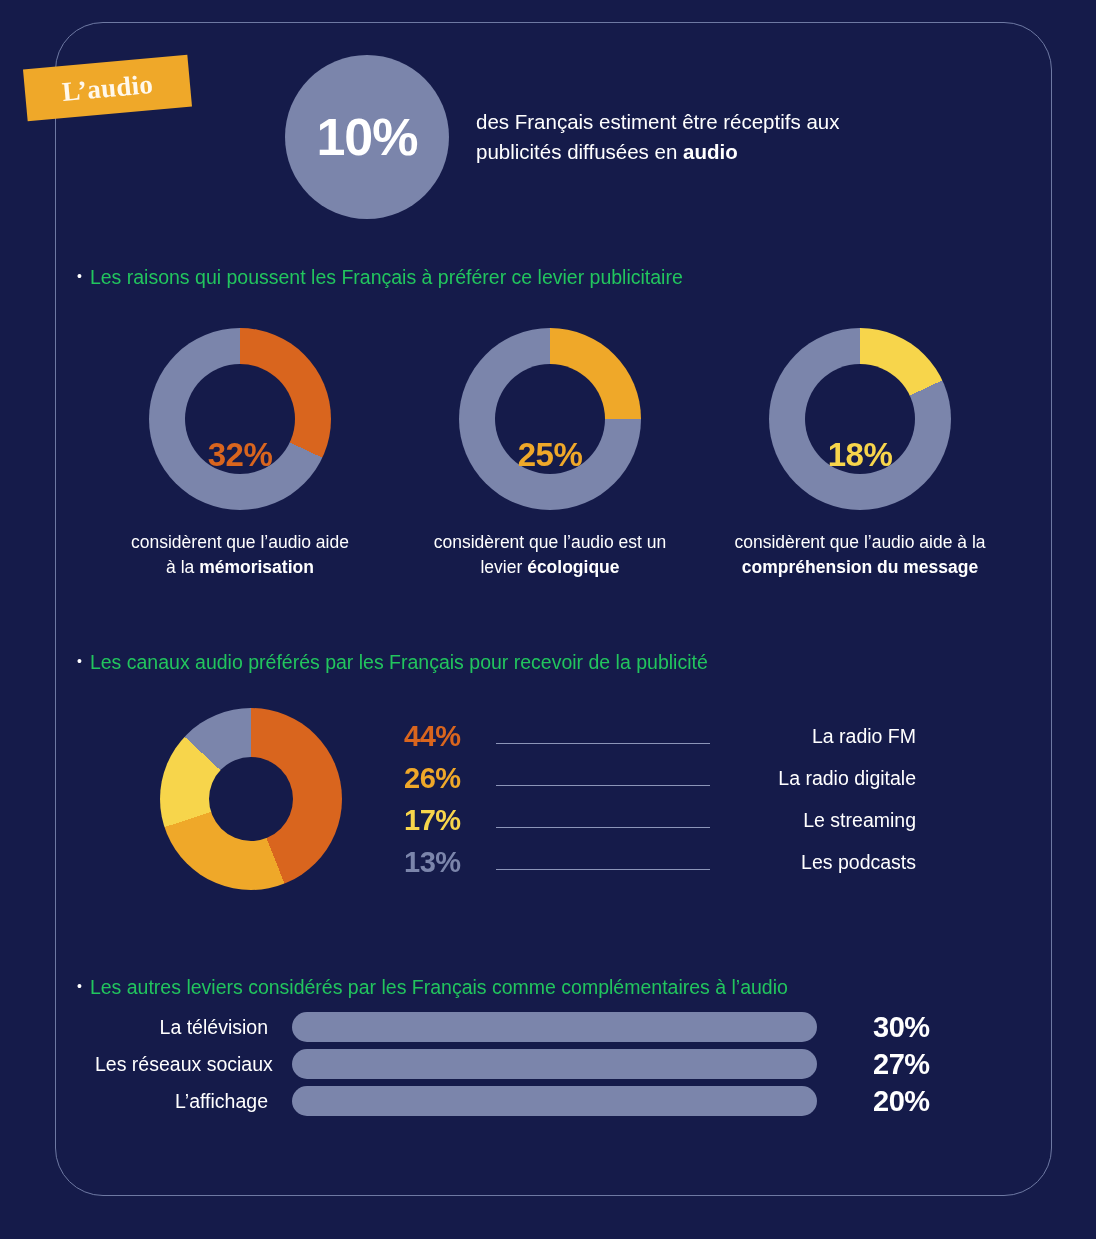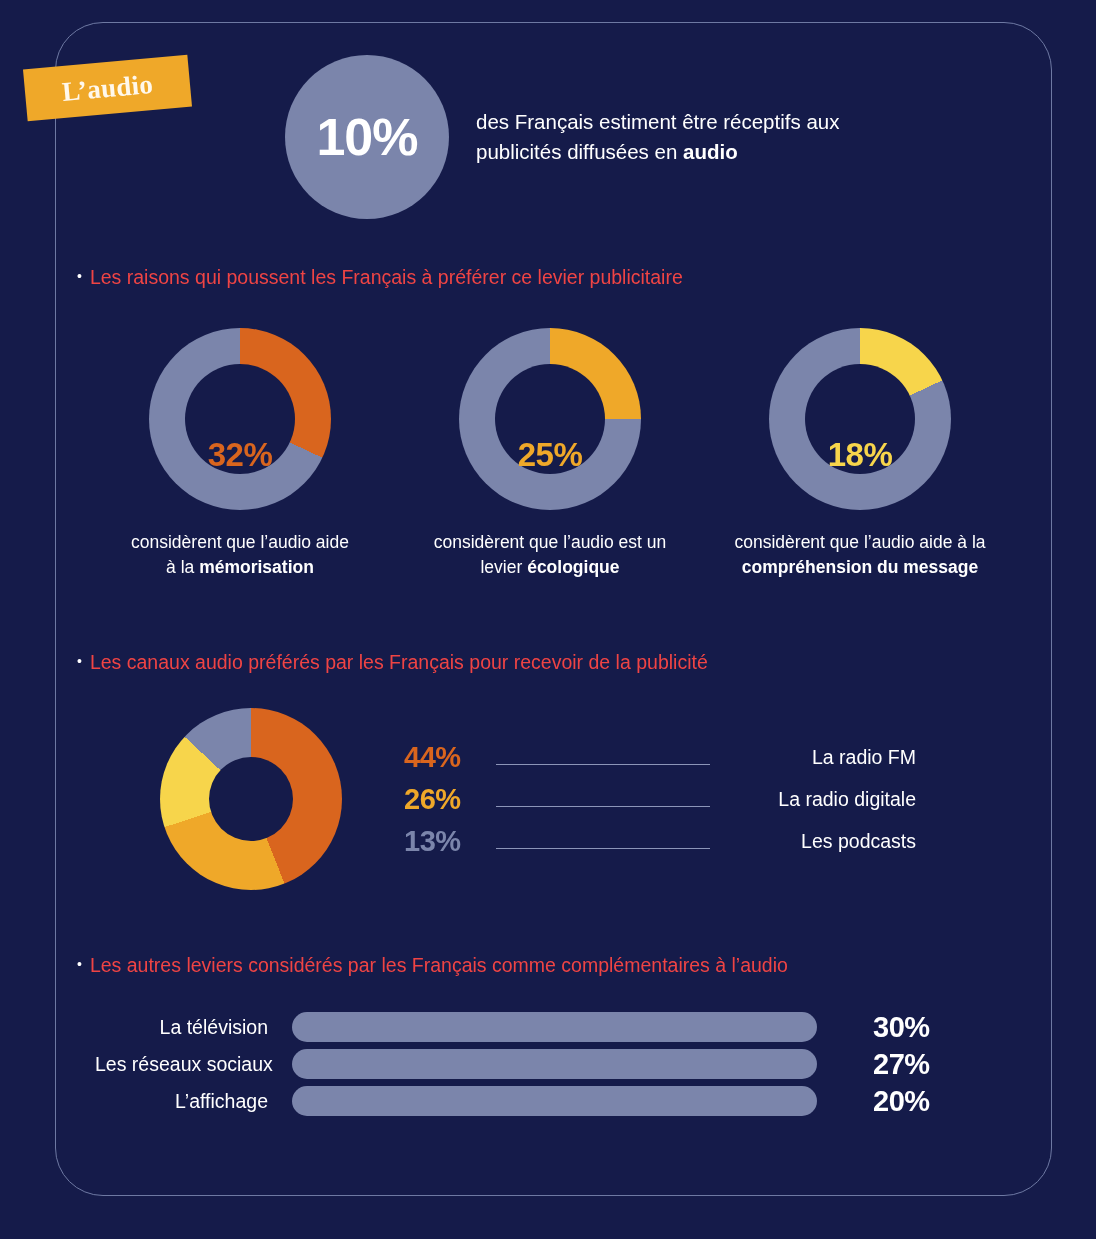--- a/index.html
+++ b/index.html
@@ -83,33 +83,33 @@
     line-height: 1.48;
     color: #FFFFFF;
     max-width: 420px;
   }
   .hero-text b { font-weight: 700; }
 
   
   .section-title {
     position: absolute;
     font-size: 19.5px;
-    color: #ef4444;
+    color: #22c55e;
     white-space: nowrap;
   }
   .section-title::before {
     content: "\2022";
     color: #FFFFFF;
     margin-right: 8px;
     font-size: 14px;
     vertical-align: 3px;
   }
   #st1 { left: 77px; top: 266px; }
   #st2 { left: 77px; top: 651px; }
-  #st3 { left: 77px; top: 954px; }
+  #st3 { left: 77px; top: 976px; }
 
   
   .reasons {
     position: absolute;
     left: 90px;
     top: 328px;
     width: 920px;
     display: flex;
     justify-content: space-between;
   }
@@ -337,20 +337,25 @@
         <span class="legend-pct" id="lp0" style="color: rgb(217, 101, 30);">44%</span>
         <span class="legend-line"></span>
         <span class="legend-label">La radio FM</span>
       </div>
       <div class="legend-row">
         <span class="legend-pct" id="lp1" style="color: rgb(239, 168, 41);">26%</span>
         <span class="legend-line"></span>
         <span class="legend-label">La radio digitale</span>
       </div>
       <div class="legend-row">
+        <span class="legend-pct" id="lp2" style="color: rgb(247, 213, 75);">17%</span>
+        <span class="legend-line"></span>
+        <span class="legend-label">Le streaming</span>
+      </div>
+      <div class="legend-row">
         <span class="legend-pct" id="lp3" style="color: rgb(123, 133, 171);">13%</span>
         <span class="legend-line"></span>
         <span class="legend-label">Les podcasts</span>
       </div>
     </div>
   </div>
 
   <div class="section-title" id="st3">Les autres leviers considérés par les Français comme complémentaires à l’audio</div>
 
   <div class="levers">

